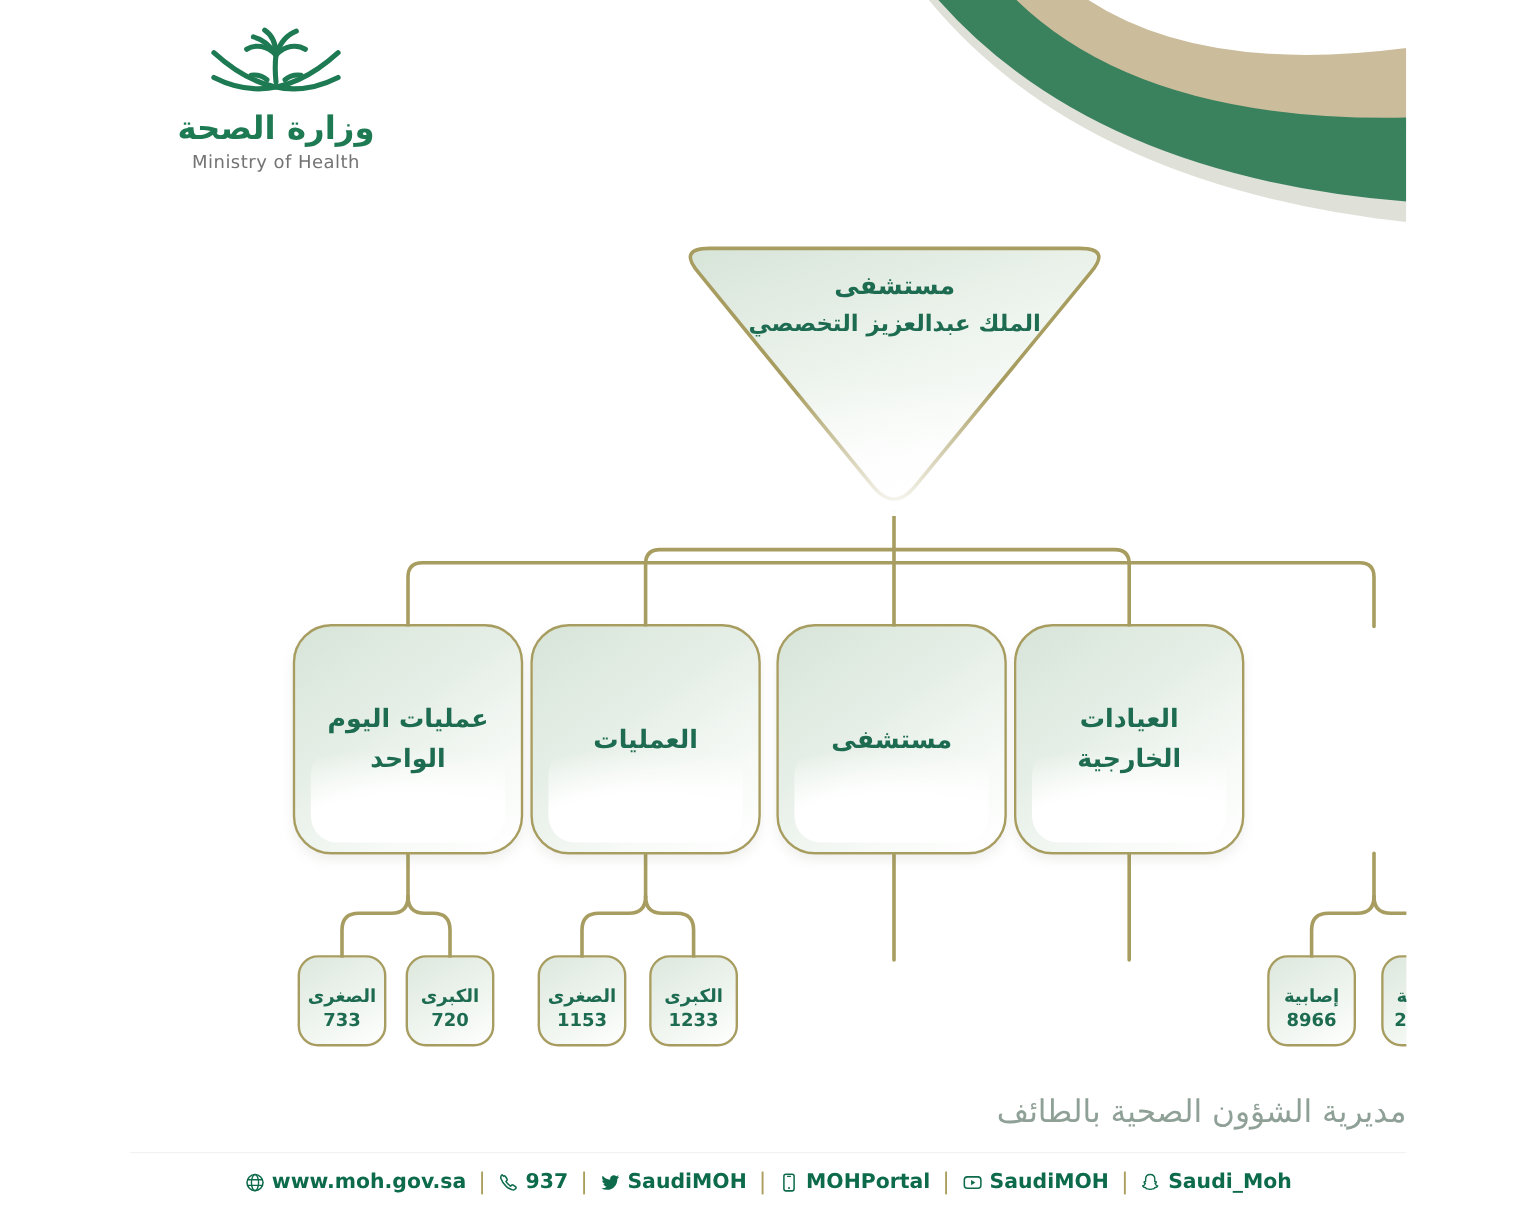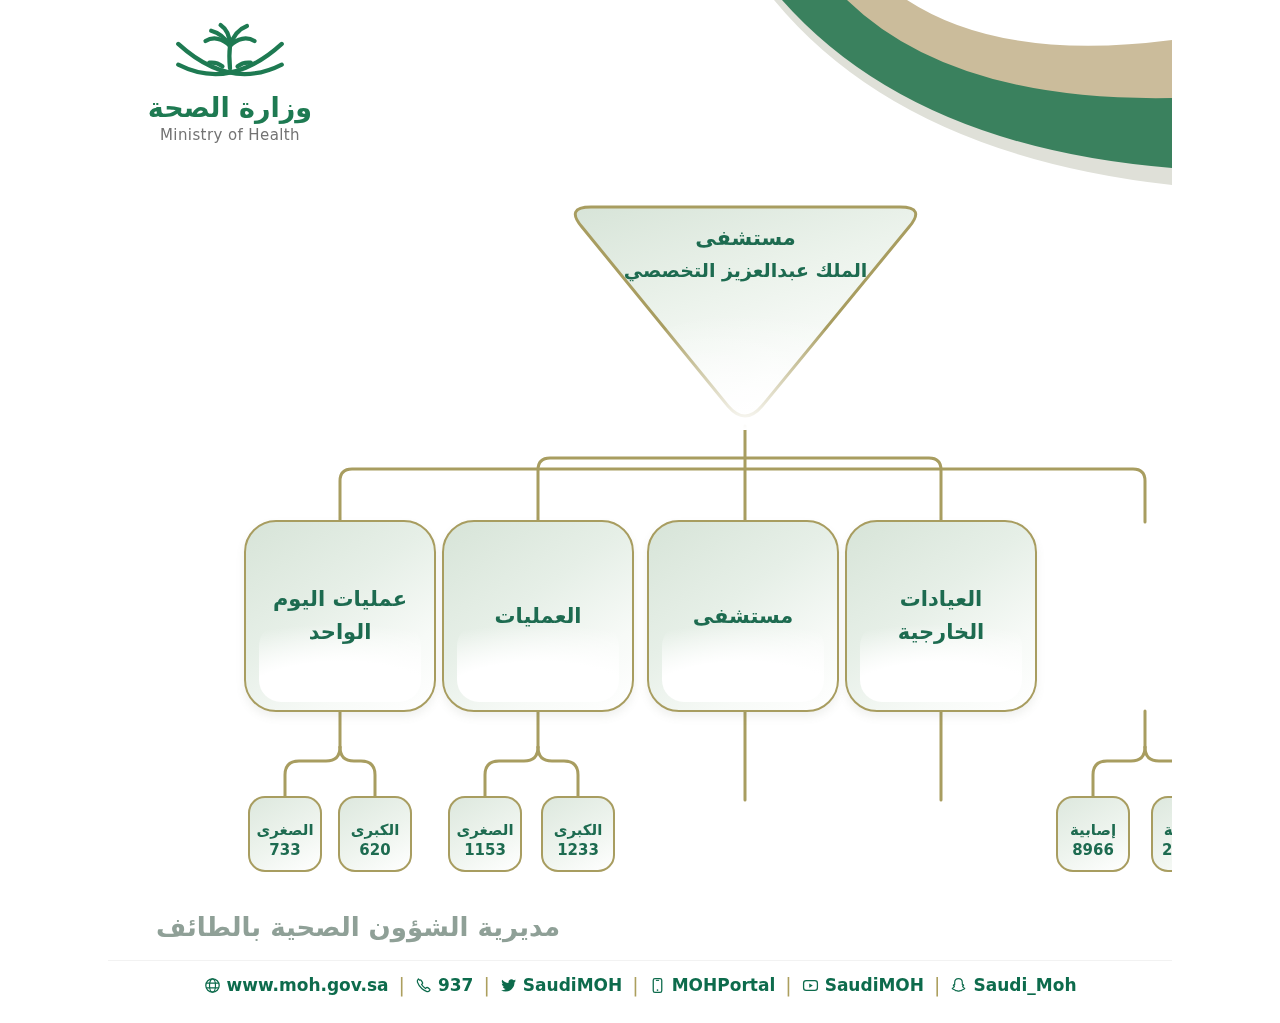--- a/index.html
+++ b/index.html
@@ -57,22 +57,22 @@
     background:linear-gradient(150deg,#dde8de 0%,#eef4ee 55%,#ffffff 100%);
     display:flex; flex-direction:column; align-items:center; justify-content:center;
     gap:2px; z-index:2; text-align:center;
   }
   .sub-box.wide { width:78px; }
   .sub-label { color:#1d6b50; font-weight:bold; font-size:15px; direction:rtl;margin-top:12px; }
   .sub-value { color:#1d6b50; font-weight:bold; font-size:15px; }
 
   
   .source-title {
-    position:absolute; left:0; right:0; top:912px; text-align:left;
-    color:#8fa097; font-size:26px; font-weight:700; direction:rtl; z-index:2;padding-left:48px;
+    position:absolute; left:0; right:0; top:912px; text-align:right;
+    color:#8fa097; font-size:26px; font-weight:400; direction:rtl; z-index:2;padding-left:48px;
   }
   .footer-rule { position:absolute; left:0; right:0; top:960px; height:1px; background:rgba(0,0,0,.05); }
   .footer {
     position:absolute; left:0; right:0; top:968px; height:34px;
     display:flex; align-items:center; justify-content:center; gap:10px;
     color:#0d6b4c; font-size:17px; font-weight:bold; z-index:2;
   }
   .footer-item { display:inline-flex; align-items:center; gap:6px; color:#0d6b4c; }
   .footer-item svg { width:17px; height:17px; display:block; }
   .sep { color:#ac9f5e; font-weight:400; font-size:19px; }
@@ -154,21 +154,21 @@
   <div class="cat-box" style="left:737px">
     <span class="cat-label">العيادات الخارجية</span>
   </div>
 
   <div class="sub-box" style="left:140px">
     <span class="sub-label">الصغرى</span>
     <span class="sub-value">733</span>
   </div>
   <div class="sub-box" style="left:230px">
     <span class="sub-label">الكبرى</span>
-    <span class="sub-value">620</span>
+    <span class="sub-value">720</span>
   </div>
   <div class="sub-box" style="left:340px">
     <span class="sub-label">الصغرى</span>
     <span class="sub-value">1153</span>
   </div>
   <div class="sub-box" style="left:433px">
     <span class="sub-label">الكبرى</span>
     <span class="sub-value">1233</span>
   </div>
   <div class="sub-box" style="left:948px">

